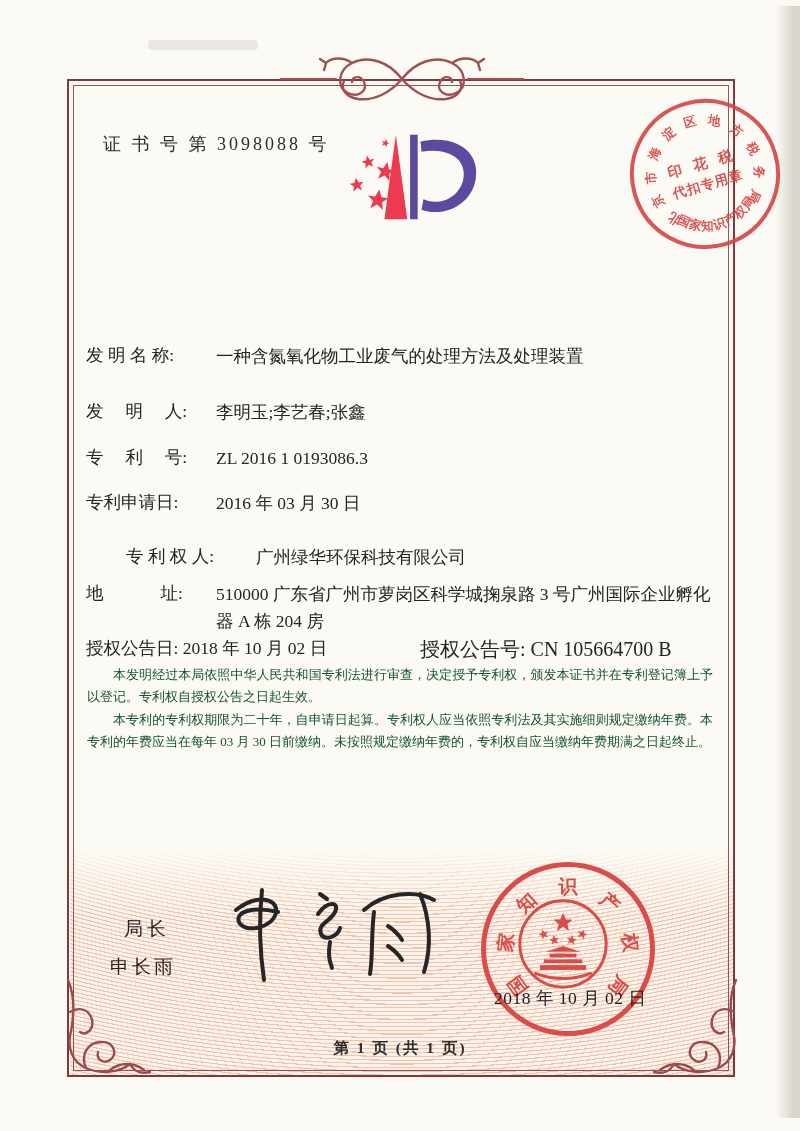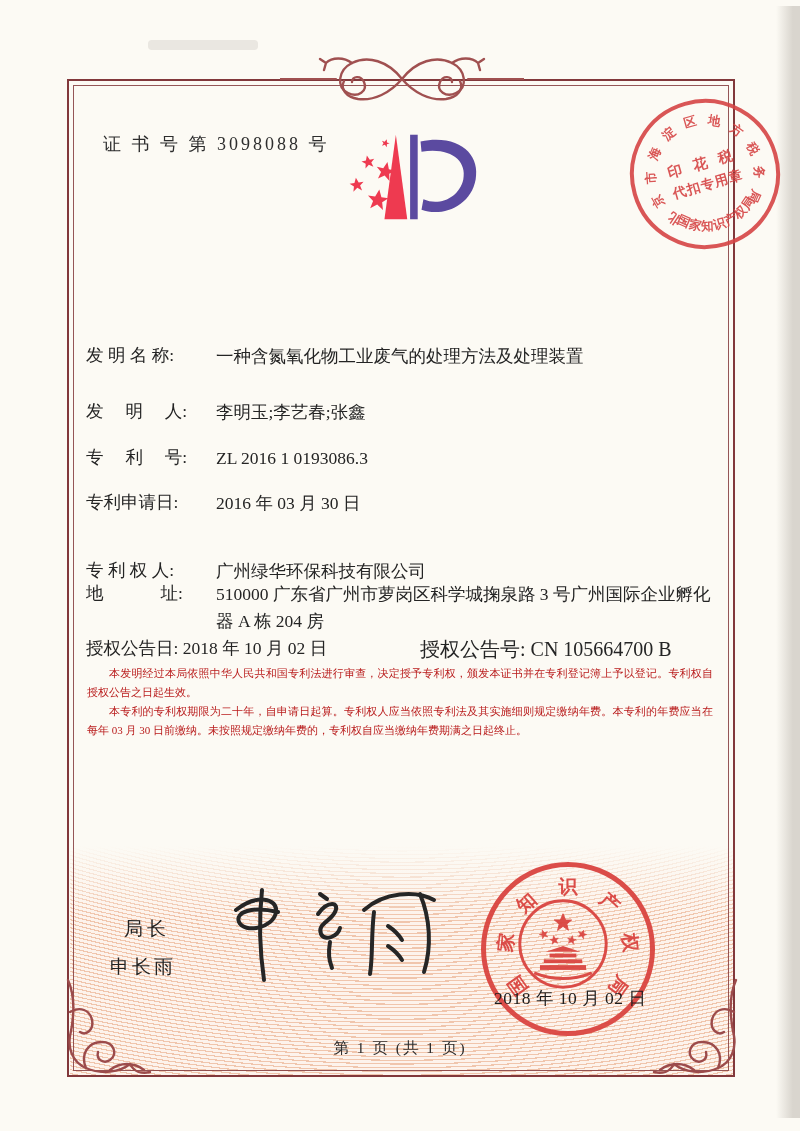--- a/index.html
+++ b/index.html
@@ -30,22 +30,22 @@
 
   .title{position:absolute;left:0;right:0;top:236px;text-align:center;font-size:41px;
     font-weight:700;letter-spacing:24px;text-indent:24px;color:#353535;}
 
   .row{position:absolute;left:86px;display:flex;align-items:flex-start;font-size:17.5px;color:#242424;}
   .row .label{white-space:pre;width:130px;flex:0 0 130px;}
   .row .value{width:500px;line-height:1.55;}
   .grant-left{position:absolute;left:86px;top:636px;font-size:17.5px;color:#242424;white-space:pre;}
   .grant-right{position:absolute;left:420px;top:636px;font-size:20px;color:#242424;white-space:pre;}
 
-  .body-text{position:absolute;left:87px;top:664px;width:626px;font-size:11px;
-    line-height:1.73;color:#b91c1c;text-align:justify;}
+  .body-text{position:absolute;left:87px;top:664px;width:626px;font-size:13px;
+    line-height:1.73;color:#14532d;text-align:justify;}
   .body-text p{margin:0;text-indent:2em;}
 
   .signer-title{position:absolute;left:124px;top:916px;font-size:19px;color:#222;letter-spacing:4px;}
   .signer-name{position:absolute;left:110px;top:954px;font-size:19px;color:#222;letter-spacing:3px;}
   .signature{position:absolute;left:222px;top:880px;width:230px;height:115px;}
 
   
   .seal{position:absolute;left:481px;top:862px;width:164px;height:164px;border-radius:50%;
     border:5px solid #d9413d;opacity:.93;}
   .ringchar{position:absolute;left:50%;top:50%;width:22px;height:22px;margin:-11px;
@@ -56,21 +56,21 @@
 
   
   .stamp{position:absolute;left:630px;top:99px;width:142px;height:142px;border-radius:50%;
     border:4px solid #d64545;transform:rotate(-16deg);opacity:.9;}
   .stamp .ringchar{font-size:12.5px;color:#d64545;}
   .stamp-center{position:absolute;inset:0;display:flex;flex-direction:column;align-items:center;
     justify-content:center;gap:3px;color:#d64545;font-weight:700;}
   .stamp-line1{font-size:14.5px;letter-spacing:4px;}
   .stamp-line2{font-size:13.5px;letter-spacing:1px;}
 
-  .footer{position:absolute;left:0;right:0;top:1038px;text-align:center;font-size:15.5px;color:#2c2c2c;letter-spacing:2px;}
+  .footer{position:absolute;left:0;right:0;top:1038px;text-align:center;font-size:15.5px;color:#2c2c2c;letter-spacing:2px;font-weight:bold;}
 </style>
 </head>
 <body>
 
 <div class="page">
 
   <div class="guilloche"></div>
   <div class="scan-edge-right"></div>
   <div class="scan-smudge-top"></div>
 
@@ -137,21 +137,21 @@
     <span class="value">李明玉;李艺春;张鑫</span>
   </div>
   <div class="row" style="top:445px;">
     <span class="label">专　 利　 号: </span>
     <span class="value">ZL 2016 1 0193086.3</span>
   </div>
   <div class="row" style="top:490px;">
     <span class="label">专利申请日: </span>
     <span class="value">2016 年 03 月 30 日</span>
   </div>
-  <div class="row" style="top:558px;">
+  <div class="row" style="top:544px;margin-left:40px;">
     <span class="label">专 利 权 人: </span>
     <span class="value">广州绿华环保科技有限公司</span>
   </div>
   <div class="row" style="top:581px;">
     <span class="label">地　　　 址: </span>
     <span class="value">510000 广东省广州市萝岗区科学城掬泉路 3 号广州国际企业孵化器 A 栋 204 房</span>
   </div>
 
   <div class="grant-left"><span>授权公告日: </span><span>2018 年 10 月 02 日</span></div>
   <div class="grant-right"><span>授权公告号: </span><span>CN 105664700 B</span></div>

